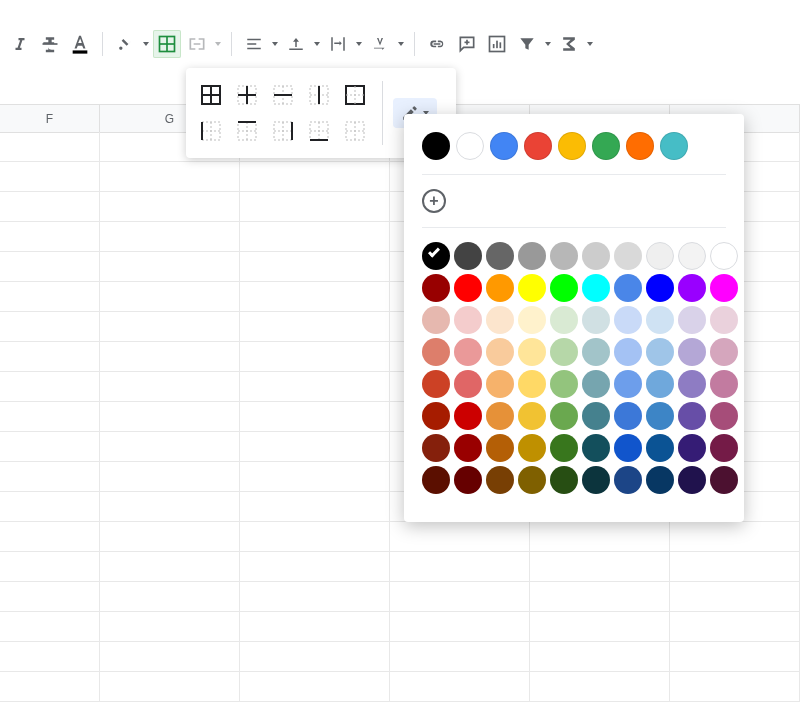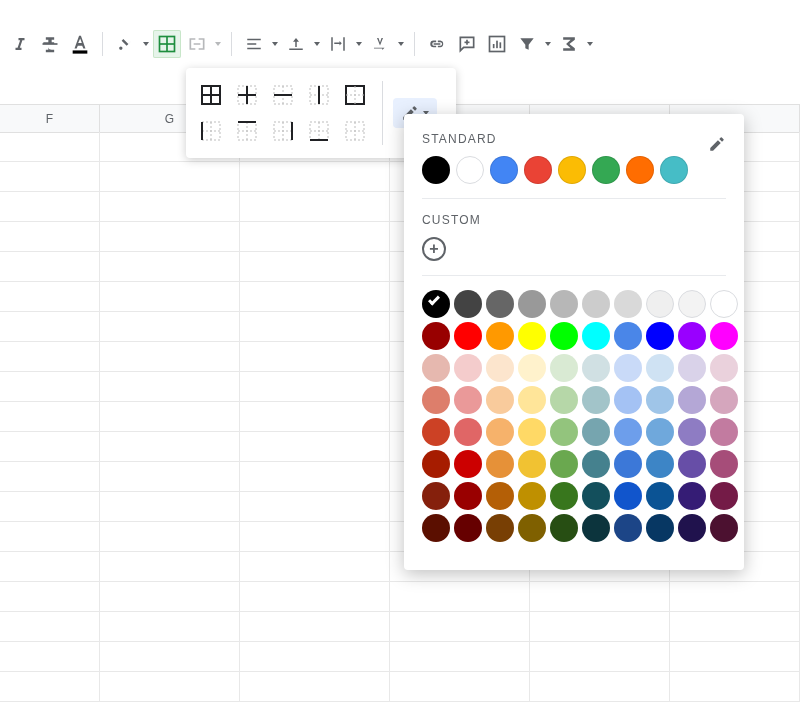--- a/index.html
+++ b/index.html
@@ -503,40 +503,31 @@
   <div class="bsep"></div>
   <div class="pen-btn">
     <svg width="18" height="18" viewBox="0 0 24 24">
         <path fill="#5f6368" d="M3 17.25V21h3.75L17 10.75l-3.75-3.75L3 17.25zM20.7 7a1 1 0 000-1.4l-2.3-2.3a1 1 0 00-1.4 0L15 5.3 18.7 9 20.7 7z"></path>
       </svg>
     <div class="tri small" style="margin-left:4px;"></div>
   </div>
 </div>
 
 <div class="color-popup">
-  <div style="display:flex; justify-content:space-between; align-items:center;">
-    <div class="cp-label">STANDARD</div>
-    <div>
-      <svg width="18" height="18" viewBox="0 0 24 24">
-          <path fill="#5f6368" d="M3 17.25V21h3.75L17 10.75l-3.75-3.75L3 17.25zM20.7 7a1 1 0 000-1.4l-2.3-2.3a1 1 0 00-1.4 0L15 5.3 18.7 9 20.7 7z"></path>
-        </svg>
-    </div>
-  </div>
   <div class="cp-row" id="std-colors">
       <div class="sw" style="background: rgb(0, 0, 0);"></div>
       <div class="sw" style="background: rgb(255, 255, 255); border: 1px solid rgb(218, 220, 224);"></div>
       <div class="sw" style="background: rgb(66, 133, 244);"></div>
       <div class="sw" style="background: rgb(234, 67, 53);"></div>
       <div class="sw" style="background: rgb(251, 188, 4);"></div>
       <div class="sw" style="background: rgb(52, 168, 83);"></div>
       <div class="sw" style="background: rgb(255, 109, 1);"></div>
       <div class="sw" style="background: rgb(70, 189, 198);"></div>
     </div>
   <hr class="cp-div">
-  <div class="cp-label">CUSTOM</div>
   <div style="margin-top:6px">
     <div class="addbtn">+</div>
   </div>
   <hr class="cp-div">
   <div class="palette" id="palette">
       <div class="psw" style="background: rgb(0, 0, 0); position: relative;">
         <div style="position: absolute; left: 9px; top: 4px; width: 6px; height: 11px; border-style: solid; border-color: rgb(255, 255, 255); border-image: initial; border-width: 0px 3px 3px 0px; transform: rotate(45deg);"></div>
       </div>
       <div class="psw" style="background: rgb(67, 67, 67);"></div>
       <div class="psw" style="background: rgb(102, 102, 102);"></div>

